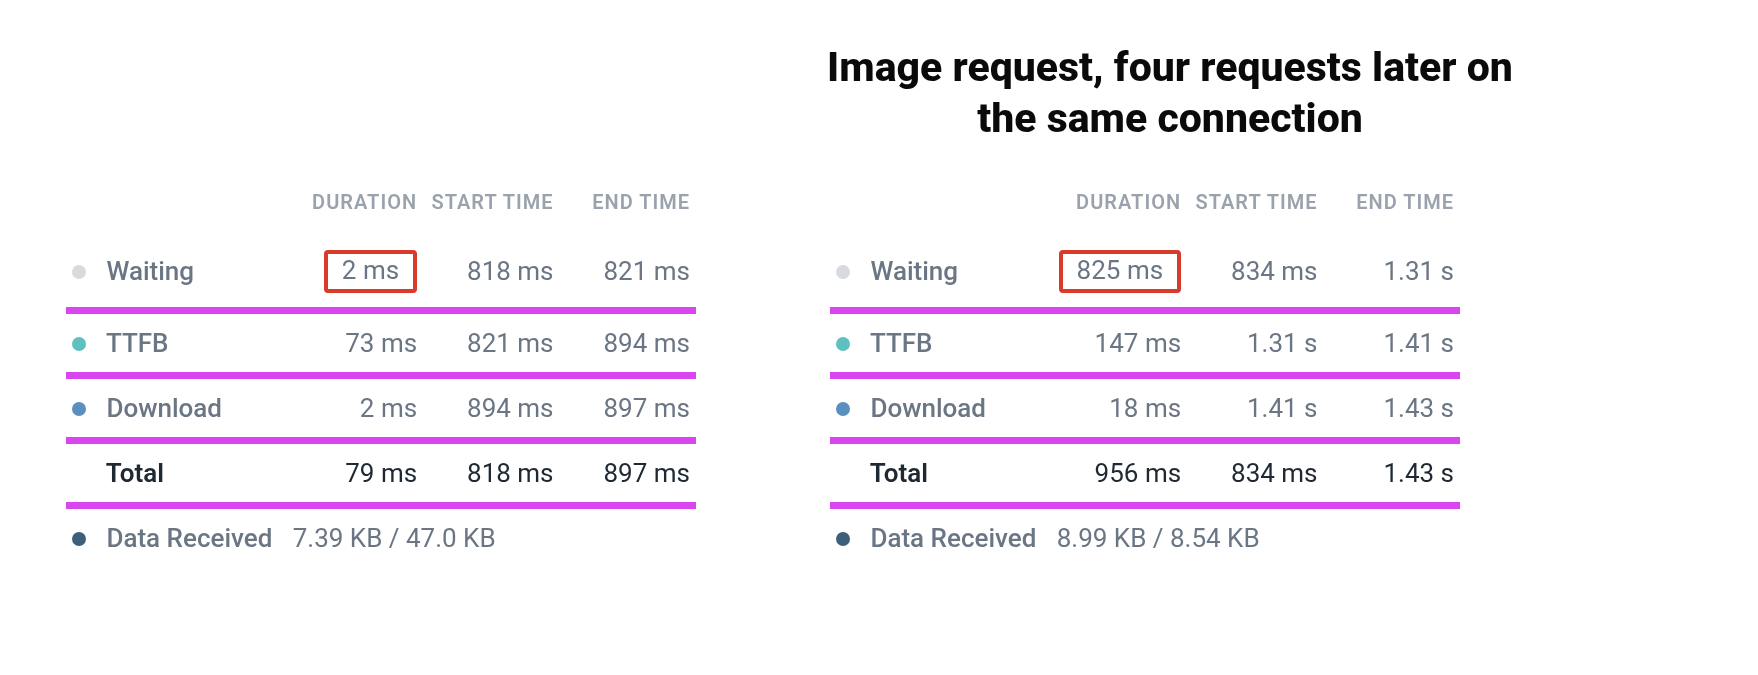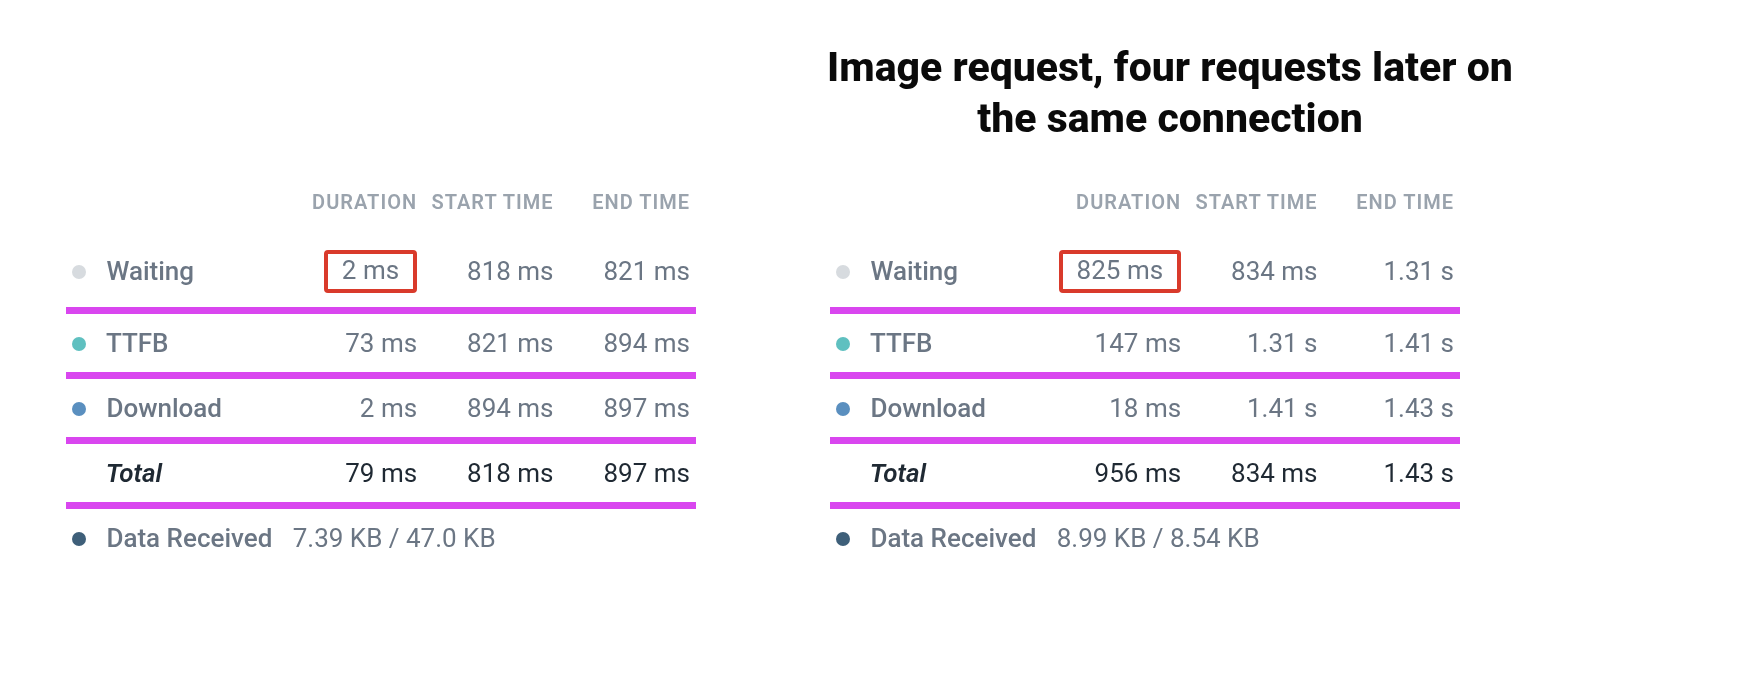--- a/index.html
+++ b/index.html
@@ -76,21 +76,20 @@
     white-space: nowrap;
   }
   .timings td.label-cell {
     text-align: left;
     font-weight: 500;
     color: #6b7684;
   }
   .timings tr.total td.label-cell {
     color: #1f2933;
     font-weight: 600;
-    font-style: italic;
   }
   .timings tr.total td {
     color: #1f2933;
   }
   .timings tr.datarow td {
     border-bottom: none;
     color: #6b7684;
   }
 
   .dot {

